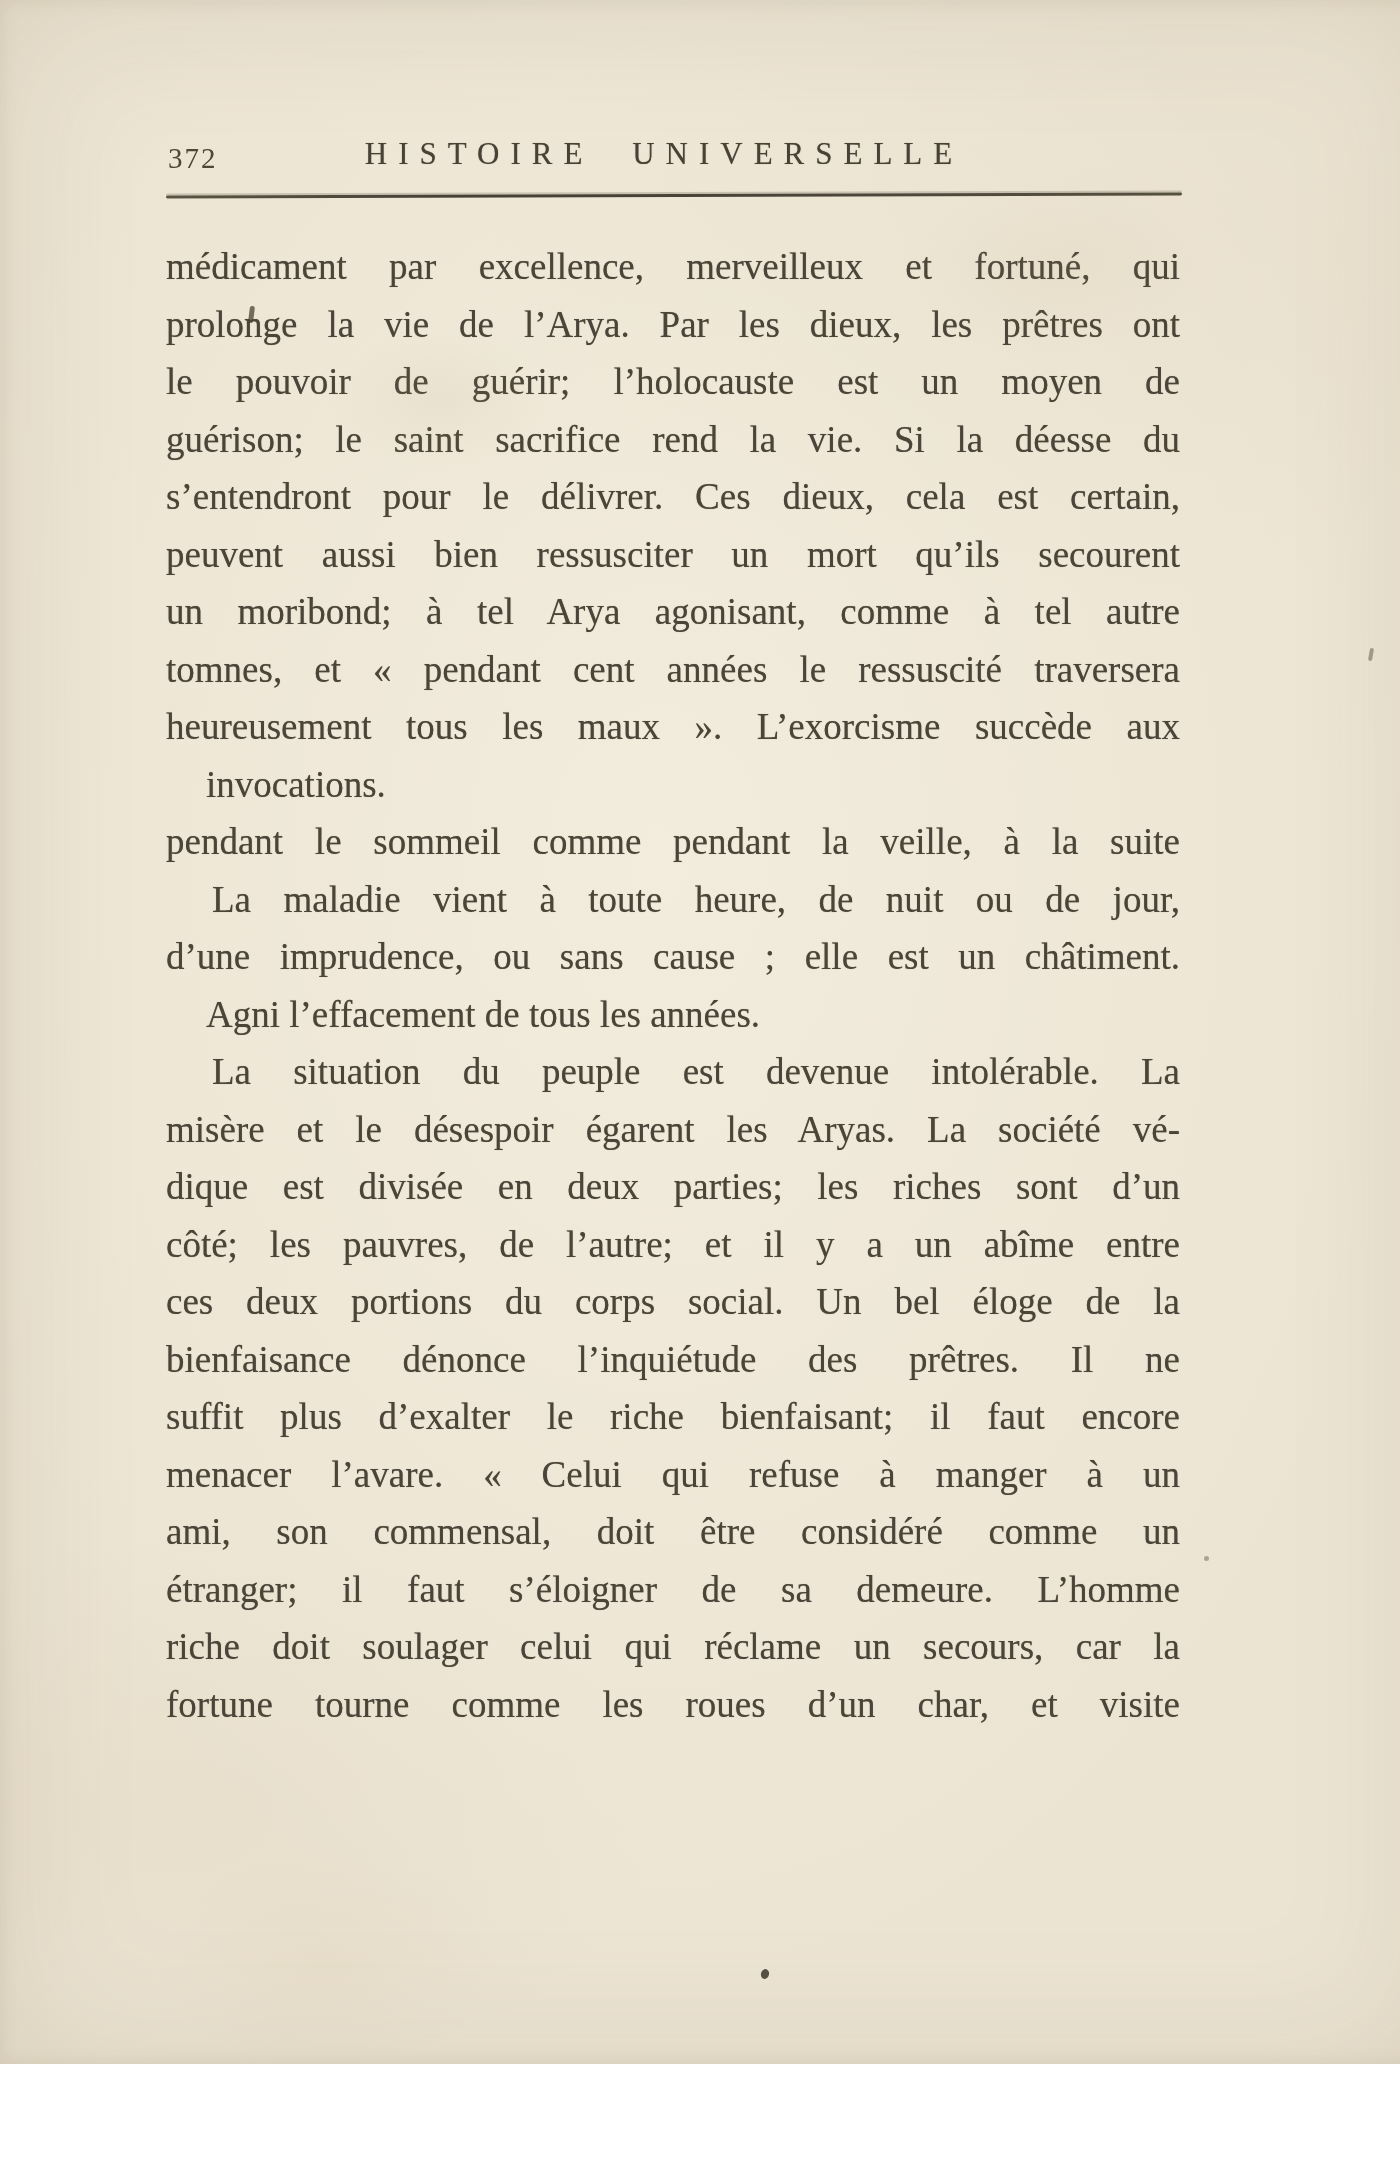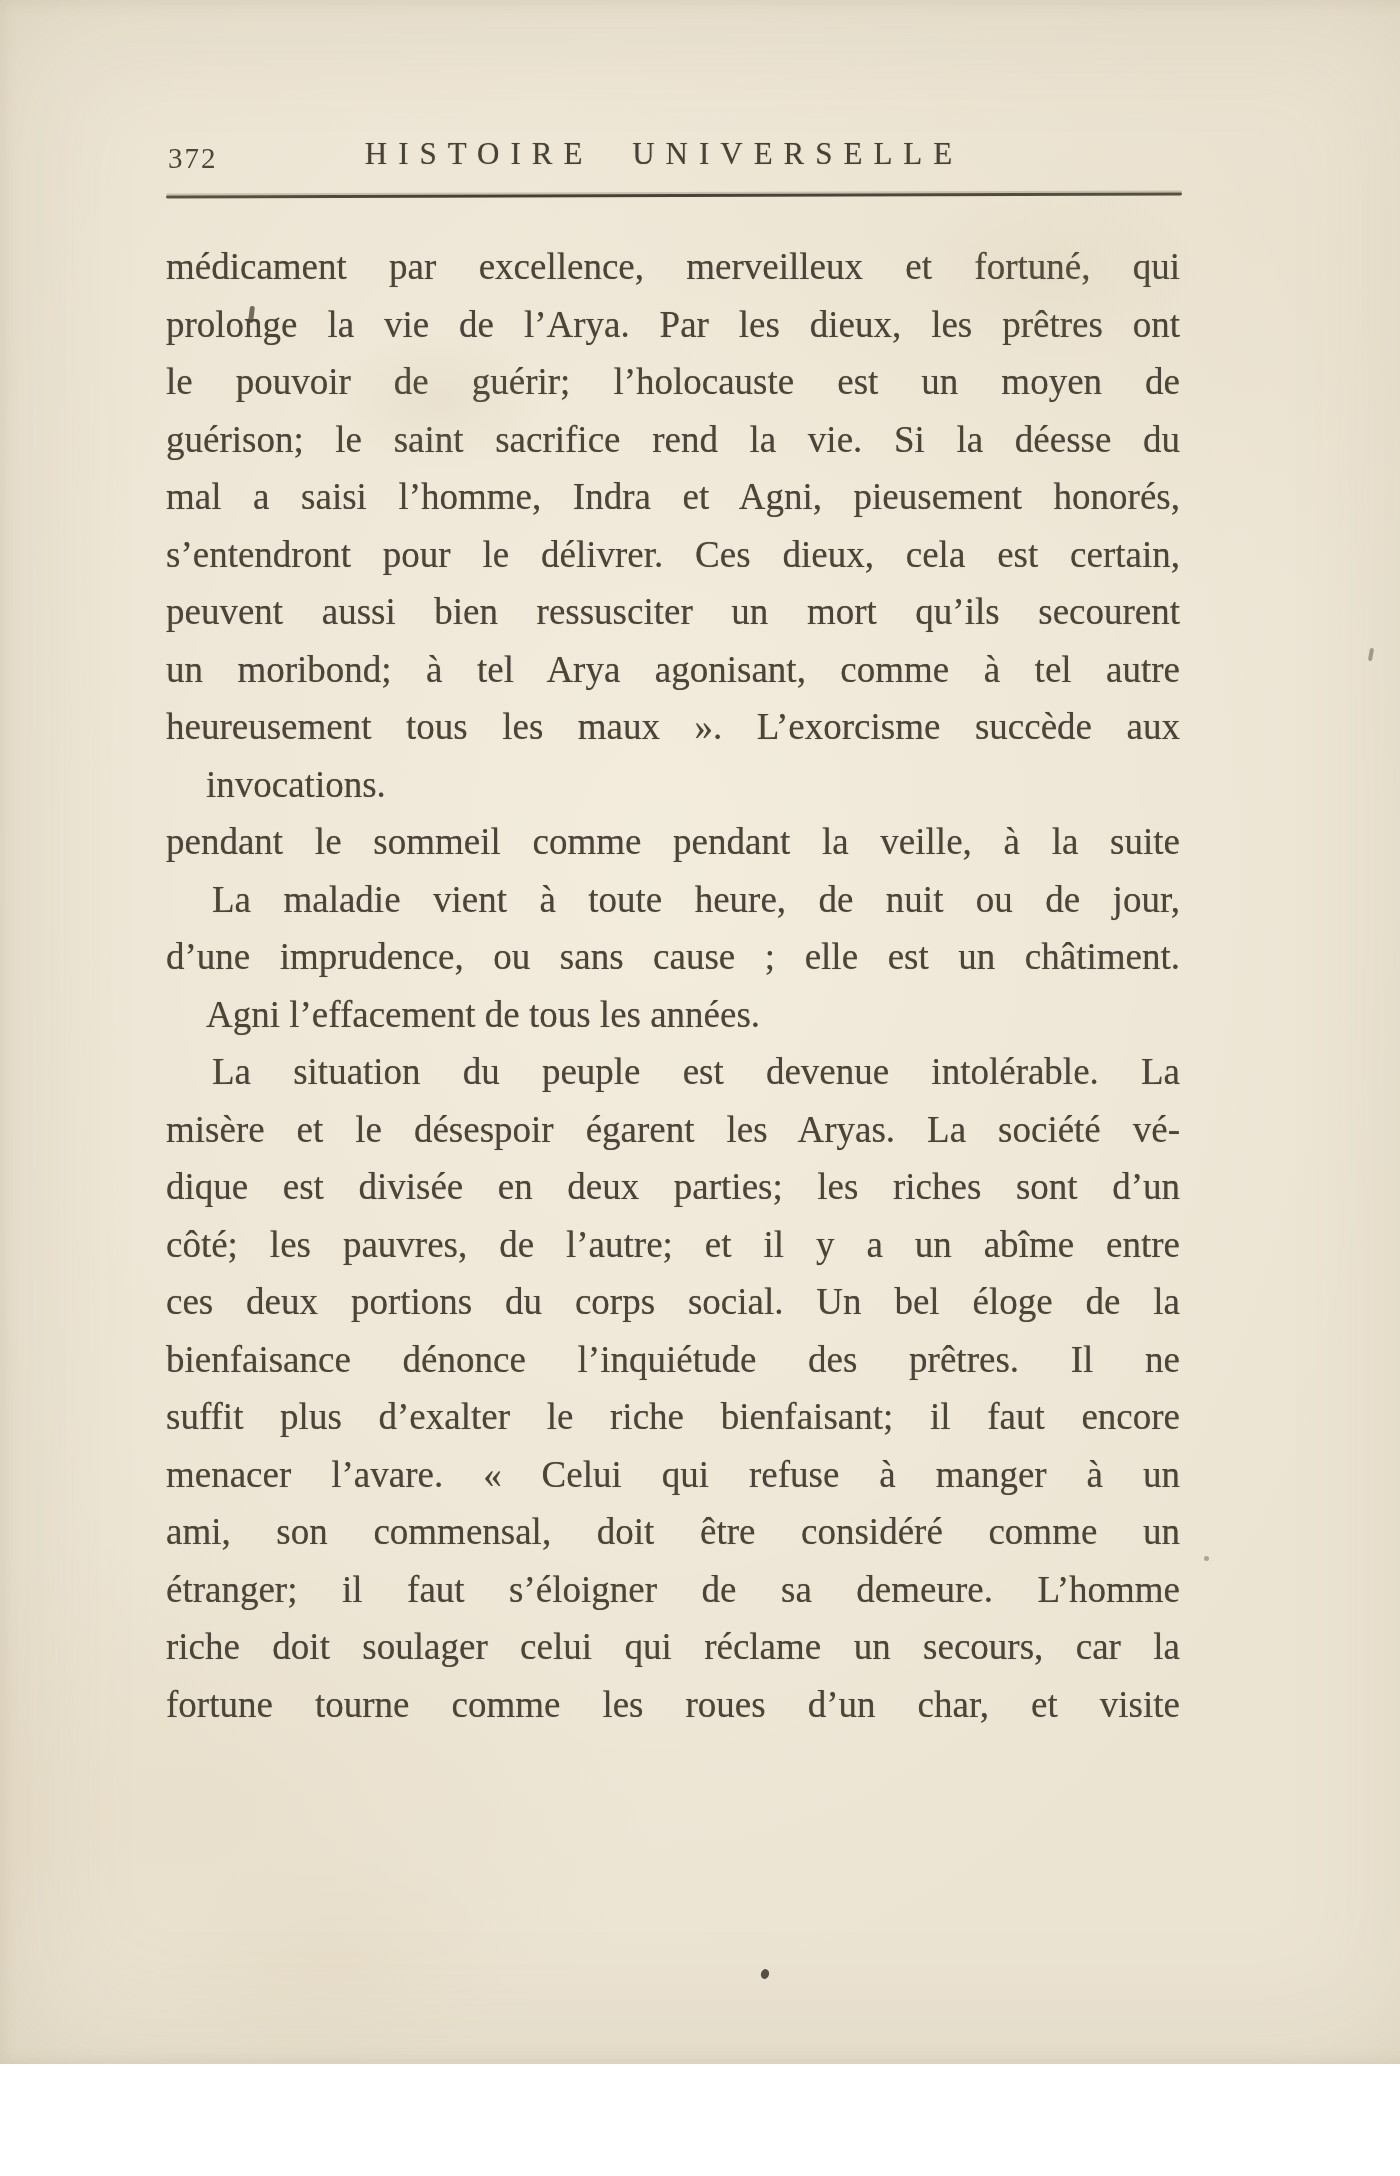--- a/index.html
+++ b/index.html
@@ -128,24 +128,24 @@
     <span class="running-title">HISTOIRE UNIVERSELLE</span>
   </div>
 
   <div class="head-rule"></div>
 
   <div class="text-block">
       <div class="line">médicament par excellence, merveilleux et fortuné, qui</div>
       <div class="line">prolonge la vie de l’Arya. Par les dieux, les prêtres ont</div>
       <div class="line">le pouvoir de guérir; l’holocauste est un moyen de</div>
       <div class="line">guérison; le saint sacrifice rend la vie. Si la déesse du</div>
-      <div class="line">mal a saisi l’homme, Indra et Agni, pieusement honorés,</div>
       <div class="line">s’entendront pour le délivrer. Ces dieux, cela est certain,</div>
       <div class="line">peuvent aussi bien ressusciter un mort qu’ils secourent</div>
       <div class="line">un moribond; à tel Arya agonisant, comme à tel autre</div>
+      <div class="line">tomnes, et « pendant cent années le ressuscité traversera</div>
       <div class="line">heureusement tous les maux ». L’exorcisme succède aux</div>
       <div class="line last">invocations.</div>
       <div class="line">pendant le sommeil comme pendant la veille, à la suite</div>
       <div class="line indent">La maladie vient à toute heure, de nuit ou de jour,</div>
       <div class="line">d’une imprudence, ou sans cause ; elle est un châtiment.</div>
       <div class="line last">Agni l’effacement de tous les années.</div>
       <div class="line indent">La situation du peuple est devenue intolérable. La</div>
       <div class="line">misère et le désespoir égarent les Aryas. La société vé-</div>
       <div class="line">dique est divisée en deux parties; les riches sont d’un</div>
       <div class="line">côté; les pauvres, de l’autre; et il y a un abîme entre</div>

